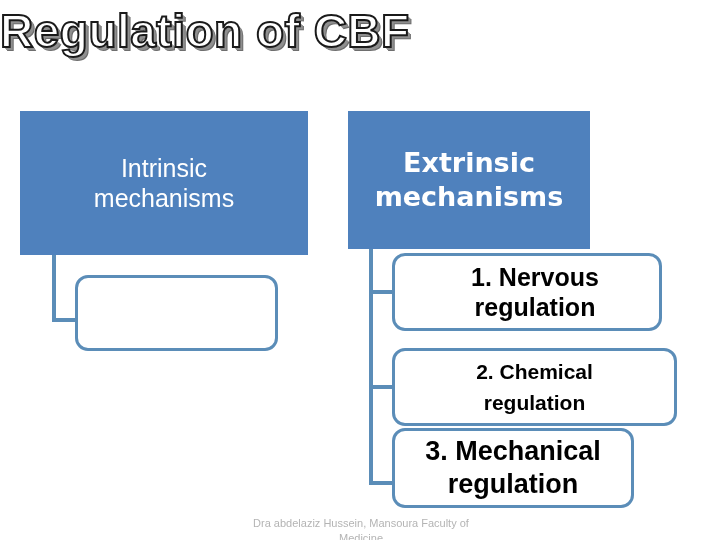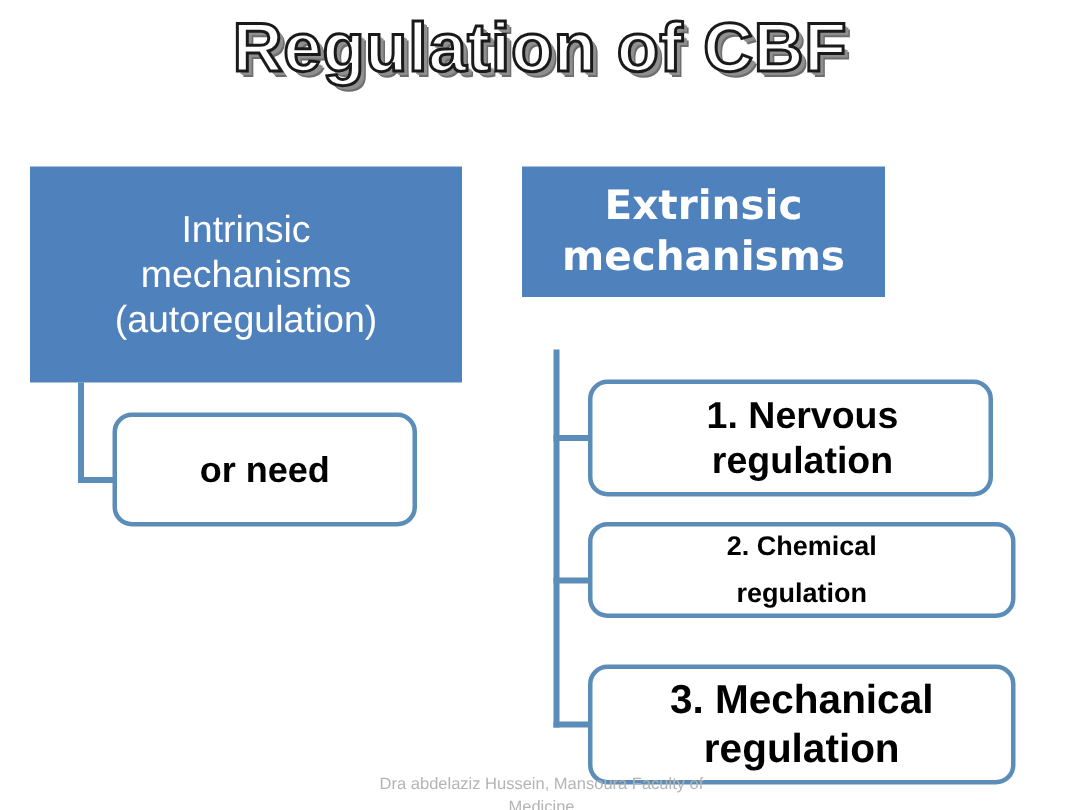--- a/index.html
+++ b/index.html
@@ -19,21 +19,20 @@
     height: 540px;
     background: #ffffff;
   }
 
   
   .title-wrap {
     position: absolute;
     left: 0;
     top: 4px;
     width: 720px;
-    text-align: center;
   }
   .title {
     display: inline-block;
     position: relative;
     font-family: "Liberation Sans", sans-serif;
     font-weight: bold;
     font-size: 46px;
     line-height: 54px;
     letter-spacing: 0.5px;
     color: #ffffff;
@@ -64,21 +63,21 @@
     width: 288px;
     height: 144px;
     font-size: 25px;
     line-height: 30px;
     font-family: "Liberation Sans", sans-serif;
   }
   #node-extrinsic {
     left: 348px;
     top: 111px;
     width: 242px;
-    height: 87px;
+    height: 138px;
     font-size: 27px;
     line-height: 34px;
     font-weight: bold;
     font-family: "DejaVu Sans", sans-serif;
   }
   #node-extrinsic .node-text {
     font-weight: bold;
   }
 
   
@@ -111,28 +110,28 @@
     width: 270px;
     height: 78px;
     font-size: 25px;
     line-height: 30px;
     padding-left: 24px;
   }
   #node-chemical {
     left: 392px;
     top: 348px;
     width: 285px;
-    height: 64px;
-    font-size: 18px;
+    height: 78px;
+    font-size: 21px;
     line-height: 31px;
   }
   #node-mechanical {
     left: 392px;
-    top: 443px;
-    width: 285px;
+    top: 428px;
+    width: 242px;
     height: 80px;
     font-size: 27px;
     line-height: 33px;
   }
 
   
   .connector {
     position: absolute;
     background: #5B8DB8;
   }
@@ -175,34 +174,32 @@
 
   <div class="connector conn-v" id="conn-right-vert"></div>
   <div class="connector conn-h" id="conn-right-h1"></div>
   <div class="connector conn-h" id="conn-right-h2"></div>
   <div class="connector conn-h" id="conn-right-h3"></div>
 
   <div class="node-blue" id="node-intrinsic">
     <div class="node-text">
       <div>Intrinsic</div>
       <div>mechanisms</div>
-      <div>(autoregulation)</div>
     </div>
   </div>
 
   <div class="node-blue" id="node-extrinsic">
     <div class="node-text">
       <div>Extrinsic</div>
       <div>mechanisms</div>
     </div>
   </div>
 
   <div class="node-white" id="node-o2">
     <div class="node-text">
-      <div>or need</div>
     </div>
   </div>
 
   <div class="node-white" id="node-nervous">
     <div class="node-text">
       <div>1. Nervous</div>
       <div>regulation</div>
     </div>
   </div>
 

